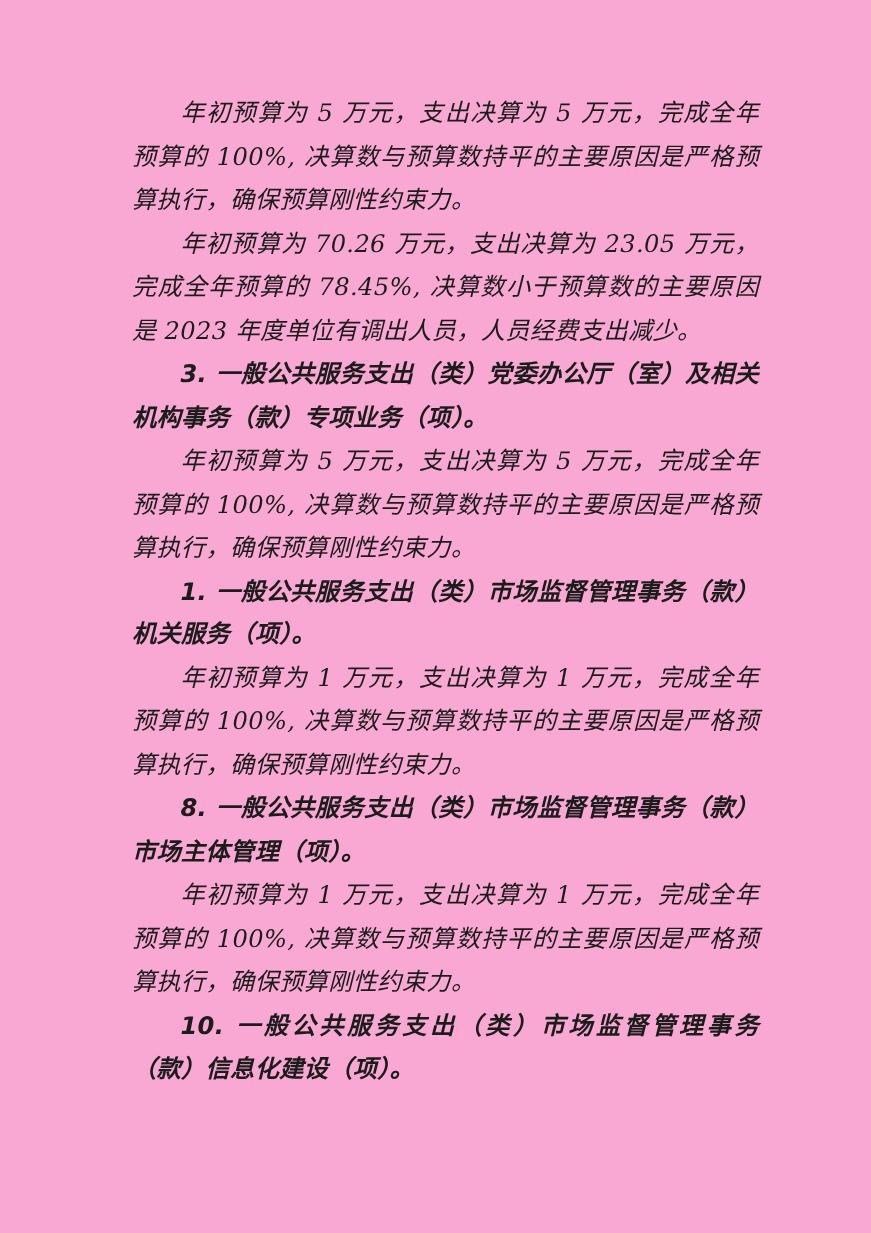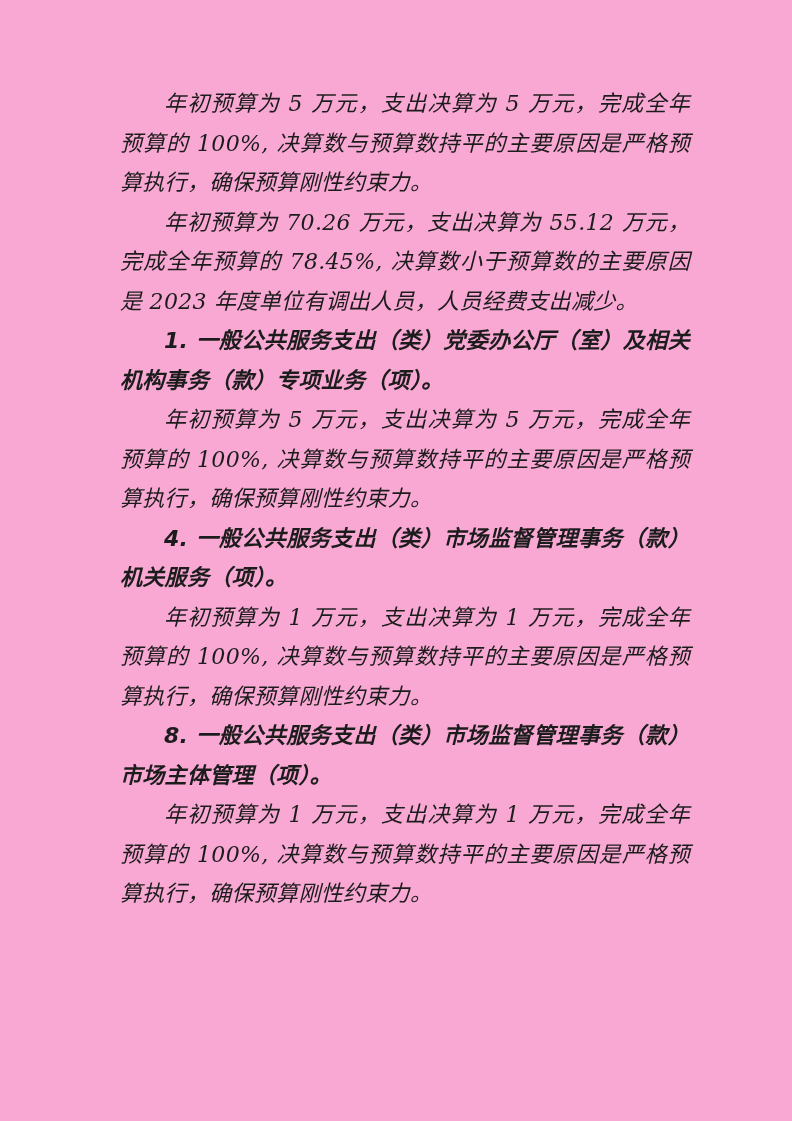--- a/index.html
+++ b/index.html
@@ -40,21 +40,22 @@
     font-family: "DejaVu Sans", "Liberation Sans", sans-serif;
     font-weight: bold;
   }
 </style>
 </head>
 <body>
 
 <div class="page">
   <div class="doc-content">
     <p class="body-para">年初预算为 5 万元，支出决算为 5 万元，完成全年预算的 100%, 决算数与预算数持平的主要原因是严格预算执行，确保预算刚性约束力。</p>
-    <p class="body-para">年初预算为 70.26 万元，支出决算为 55.12 万元，完成全年预算的 78.45%, 决算数小于预算数的主要原因是 2023 年度单位有调出人员，人员经费支出减少。</p>
-    <p class="heading-para">1. 一般公共服务支出（类）党委办公厅（室）及相关机构事务（款）专项业务（项）。</p>
+    <p class="body-para">年初预算为 70.26 万元，支出决算为 23.05 万元，完成全年预算的 78.45%, 决算数小于预算数的主要原因是 2023 年度单位有调出人员，人员经费支出减少。</p>
+    <p class="heading-para">3. 一般公共服务支出（类）党委办公厅（室）及相关机构事务（款）专项业务（项）。</p>
     <p class="body-para">年初预算为 5 万元，支出决算为 5 万元，完成全年预算的 100%, 决算数与预算数持平的主要原因是严格预算执行，确保预算刚性约束力。</p>
-    <p class="heading-para">4. 一般公共服务支出（类）市场监督管理事务（款）机关服务（项）。</p>
+    <p class="heading-para">1. 一般公共服务支出（类）市场监督管理事务（款）机关服务（项）。</p>
     <p class="body-para">年初预算为 1 万元，支出决算为 1 万元，完成全年预算的 100%, 决算数与预算数持平的主要原因是严格预算执行，确保预算刚性约束力。</p>
     <p class="heading-para">8. 一般公共服务支出（类）市场监督管理事务（款）市场主体管理（项）。</p>
     <p class="body-para">年初预算为 1 万元，支出决算为 1 万元，完成全年预算的 100%, 决算数与预算数持平的主要原因是严格预算执行，确保预算刚性约束力。</p>
+    <p class="heading-para">10. 一般公共服务支出（类）市场监督管理事务（款）信息化建设（项）。</p>
   </div>
 </div>
 
 </body></html>

